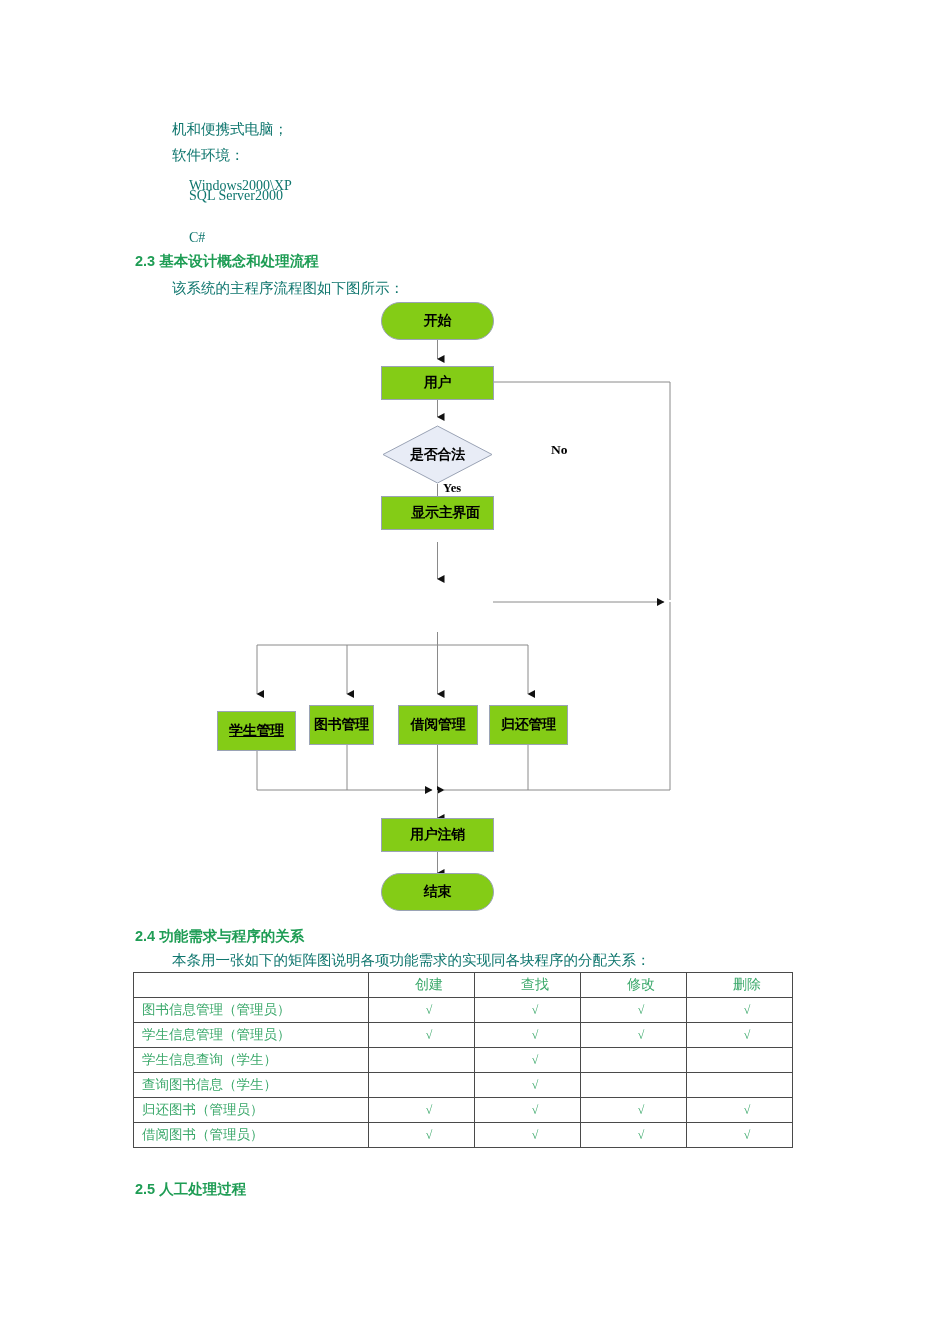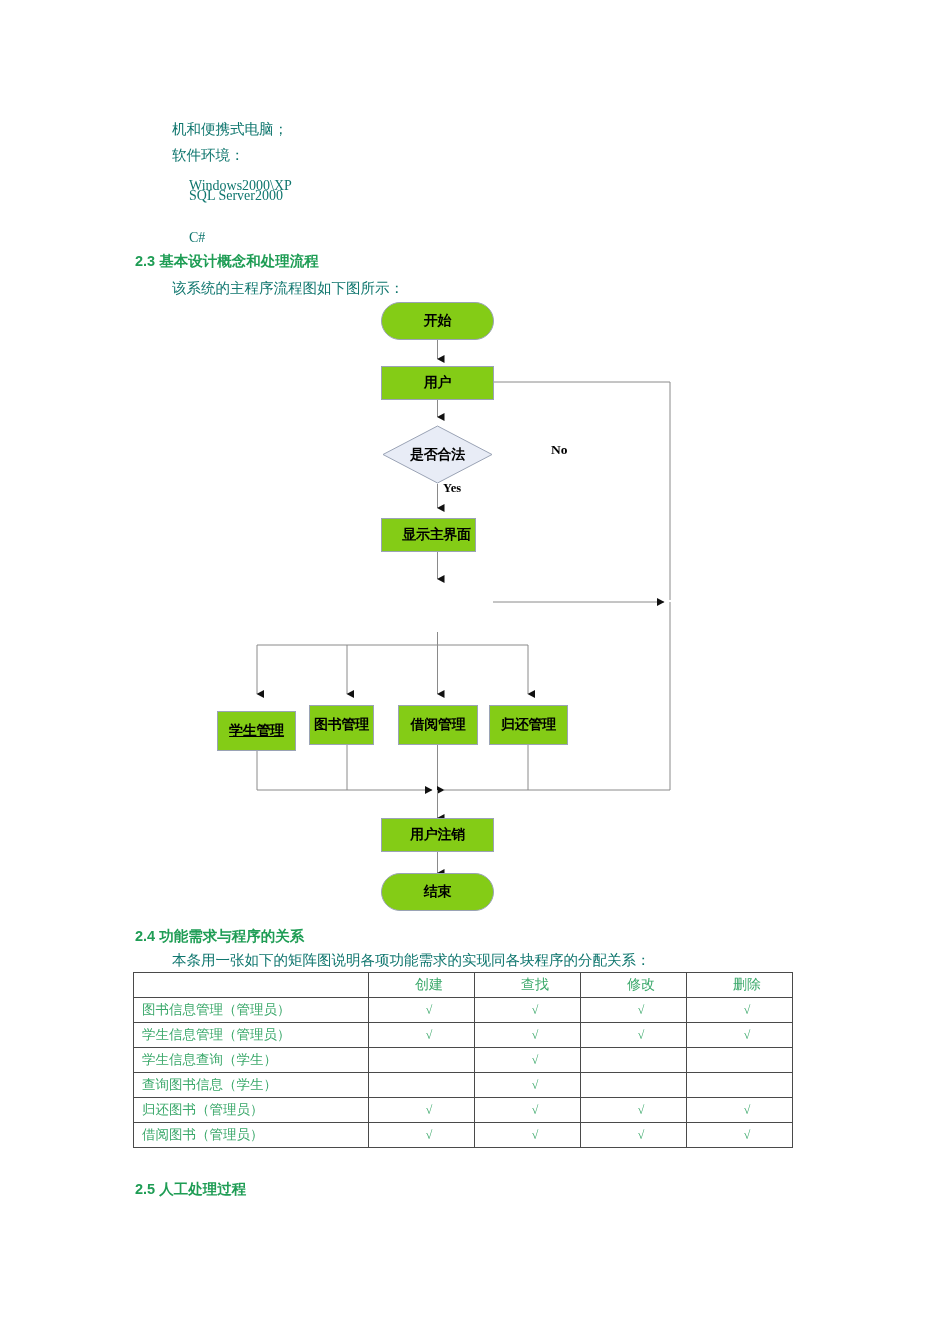--- a/index.html
+++ b/index.html
@@ -205,21 +205,21 @@
     <div class="diamond-wrap" style="left:382px; top:135px; width:111px; height:59px;">
       <svg width="111" height="59" viewBox="0 0 111 59">
         <polygon points="55.5,1 110,29.5 55.5,58 1,29.5" fill="#e8ecf6" stroke="#9aa3b5" stroke-width="1"></polygon>
       </svg>
       <div class="diamond-label">是否合法</div>
     </div>
 
     <div class="edge-label" style="left:443px; top:191px;">Yes</div>
     <div class="edge-label" style="left:551px; top:152px; font-size:13.5px;">No</div>
 
-    <div class="node" style="left:381px; top:228px; width:95px; height:34px;padding-left:16px;">显示主界面</div>
+    <div class="node" style="left:381px; top:206px; width:113px; height:34px;padding-left:16px;">显示主界面</div>
 
 
     <div class="node" style="left:217px; top:421px; width:79px; height:40px;text-decoration:underline;">学生管理</div>
     <div class="node" style="left:309px; top:415px; width:65px; height:40px;">图书管理</div>
     <div class="node" style="left:398px; top:415px; width:80px; height:40px;">借阅管理</div>
     <div class="node" style="left:489px; top:415px; width:79px; height:40px;">归还管理</div>
 
     <div class="node" style="left:381px; top:528px; width:113px; height:34px;">用户注销</div>
 
     <div class="node terminator" style="left:381px; top:583px; width:113px; height:38px;">结束</div>

